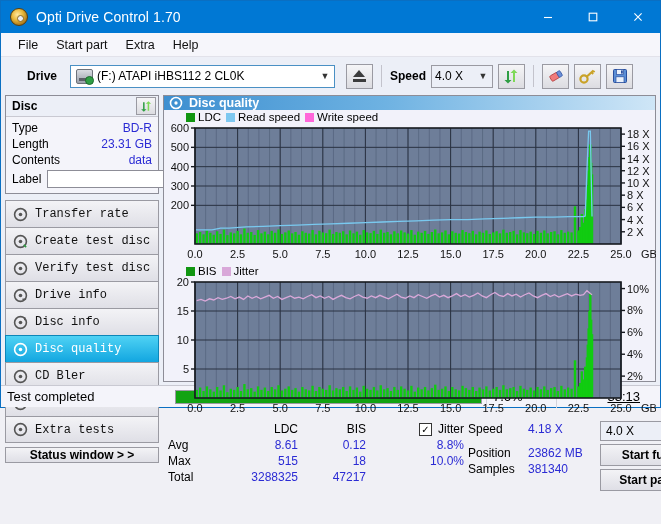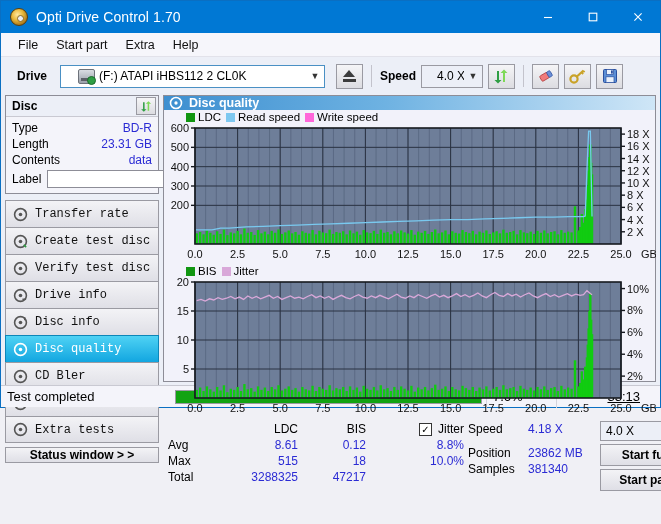--- a/index.html
+++ b/index.html
@@ -49,21 +49,21 @@
   .menu-item { padding:3px 9px; font-size:12.5px; color:#111; }
   
   .toolbar {
     height:38px; background:#eceff7; display:flex; align-items:center;
     padding:0 6px; flex:0 0 38px; gap:5px;
   }
   .lbl-bold { font-weight:bold; font-size:12px; color:#000; }
   .combo {
     background:#fff; border:1px solid #4a90c4;
     height:23px; display:flex; align-items:center; position:relative;
-    font-size:12px; padding-left:15px;
+    font-size:12px; padding-left:3px;
   }
   .combo .cv { flex:1; white-space:nowrap; overflow:hidden; }
   .combo .chev {
     width:18px; display:flex; align-items:center; justify-content:center;
     color:#333; font-size:9px;
   }
   #drive-combo { width:265px; margin-left:8px; }
   .drive-ico {
     width:17px; height:15px; margin:0 4px 0 2px; position:relative;
     background:linear-gradient(#dadde2,#9aa0aa);
@@ -227,21 +227,21 @@
   </div>
 
   <div class="menubar">
     <div class="menu-item">File</div>
     <div class="menu-item">Start part</div>
     <div class="menu-item">Extra</div>
     <div class="menu-item">Help</div>
   </div>
 
   <div class="toolbar">
-    <div class="lbl-bold" style="margin-left:10px">Drive</div>
+    <div class="lbl-bold" style="margin-left:20px">Drive</div>
     <div class="combo" id="drive-combo">
       <div class="drive-ico"></div>
       <div class="cv">(F:)  ATAPI iHBS112  2 CL0K</div>
       <div class="chev">▼</div>
     </div>
     <div class="tbtn" style="margin-left:6px">
       <div class="eject-g"></div>
     </div>
     <div class="sep"></div>
     <div class="lbl-bold">Speed</div>

